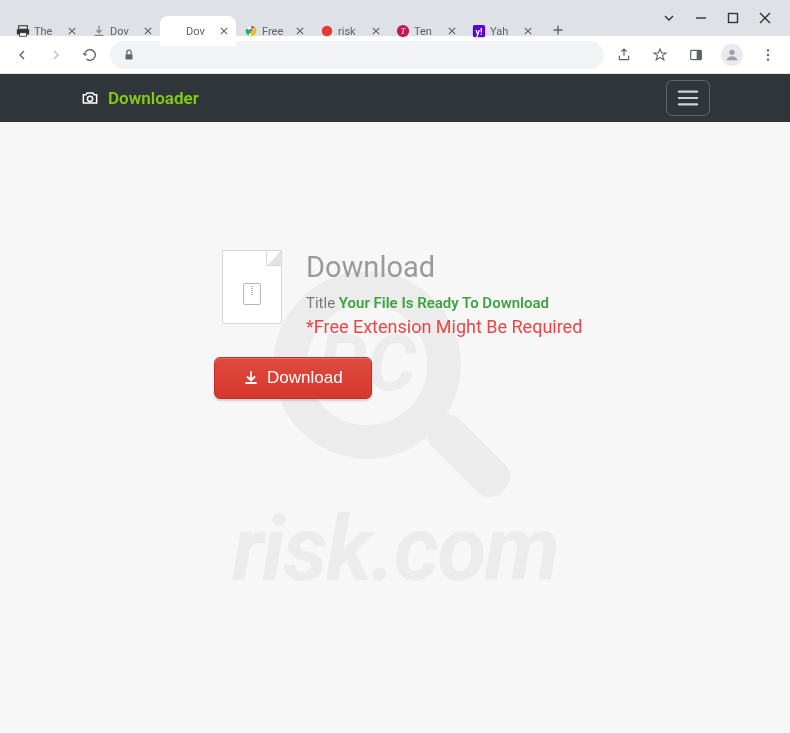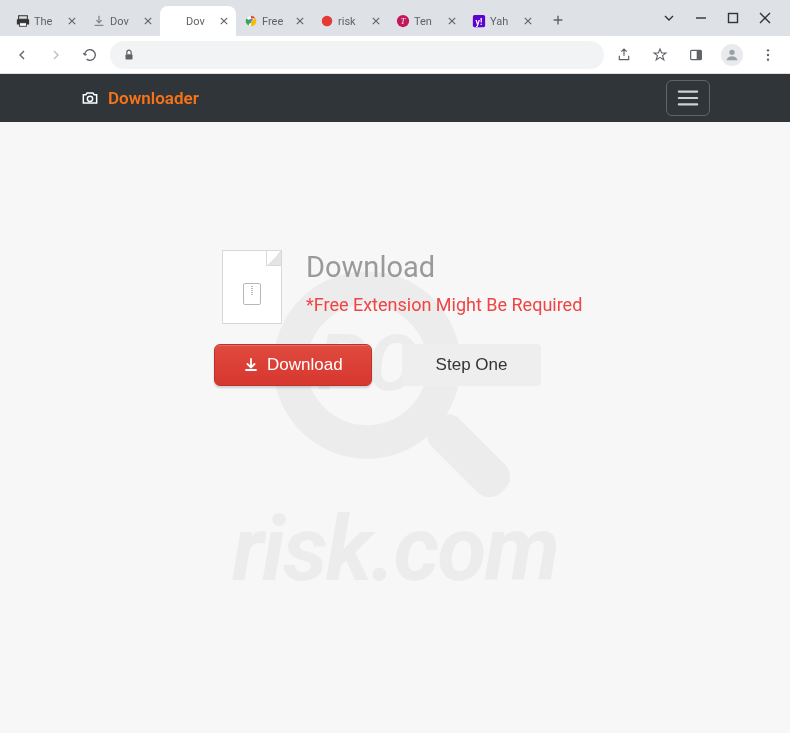--- a/index.html
+++ b/index.html
@@ -1,19 +1,19 @@
 <!DOCTYPE html>
 <html><head>
   <meta charset="utf-8">
   <style>
     * { margin: 0; padding: 0; box-sizing: border-box; }
     body { font-family: -apple-system, BlinkMacSystemFont, "Segoe UI", Roboto, sans-serif; background: #fff; width: 790px; height: 733px; overflow: hidden; }
     
     
-    .titlebar { height: 36px; background: #dee1e6; display: flex; align-items: flex-end; padding: 0 8px; position: relative; }
+    .titlebar { height: 36px; background: #dee1e6; display: flex; padding: 16px 8px; position: relative; }
     .titlebar-controls { position: absolute; right: 0; top: 0; height: 36px; display: flex; align-items: center; gap: 18px; padding-right: 18px; }
     .tb-control { width: 14px; height: 14px; display: flex; align-items: center; justify-content: center; cursor: pointer; }
     .tb-control svg { width: 12px; height: 12px; }
     
     
     .tabs { display: flex; gap: 0; height: 30px; }
     .tab { height: 30px; width: 76px; display: flex; align-items: center; padding: 0 6px 0 8px; gap: 4px; font-size: 11px; color: #5f6368; cursor: pointer; border-top-left-radius: 8px; border-top-right-radius: 8px; position: relative; }
     .tab.active { background: #fff; }
     .tab-favicon { width: 14px; height: 14px; flex-shrink: 0; display: flex; align-items: center; justify-content: center; }
     .tab-title { overflow: hidden; white-space: nowrap; text-overflow: clip; flex: 1; }
@@ -28,21 +28,21 @@
     .nav-btn.disabled svg { stroke: #bdbdbd; }
     .omnibox { flex: 1; height: 28px; background: #f1f3f4; border-radius: 14px; display: flex; align-items: center; padding: 0 12px; }
     .omnibox svg { width: 14px; height: 14px; }
     .toolbar-right { display: flex; gap: 8px; align-items: center; }
     .toolbar-icon { width: 28px; height: 28px; display: flex; align-items: center; justify-content: center; cursor: pointer; }
     .toolbar-icon svg { width: 16px; height: 16px; }
     .avatar { width: 22px; height: 22px; background: #e8eaed; border-radius: 50%; display: flex; align-items: center; justify-content: center; }
     
     
     .page-header { height: 48px; background: #2f3539; display: flex; align-items: center; justify-content: space-between; padding: 0 80px 0 80px; }
-    .brand { display: flex; align-items: center; gap: 8px; color: #f97316; font-weight: 600; font-size: 17px; }
+    .brand { display: flex; align-items: center; gap: 8px; color: #84cc16; font-weight: 600; font-size: 17px; }
     .brand svg { width: 20px; height: 20px; }
     .hamburger { width: 44px; height: 36px; border: 1px solid #616569; border-radius: 6px; display: flex; align-items: center; justify-content: center; cursor: pointer; }
     .hamburger svg { width: 22px; height: 18px; }
     
     
     .content { background: #f7f7f7; height: calc(733px - 36px - 38px - 48px); padding-top: 128px; position: relative; }
     .watermark { position: absolute; inset: 0; display: flex; align-items: center; justify-content: center; opacity: 0.04; pointer-events: none; }
     .watermark-inner { text-align: center; }
     .watermark svg.mag { width: 280px; height: 280px; }
     .watermark-text { font-size: 90px; font-weight: 700; font-style: italic; color: #000; letter-spacing: -2px; margin-top: -40px; }
@@ -277,26 +277,29 @@
       <div class="watermark-text">risk.com</div>
     </div>
   </div>
 
   <div class="main-row">
     <div class="file-icon">
       <div class="zip-badge"></div>
     </div>
     <div class="text-col">
       <div class="dl-heading">Download</div>
+      <div class="title-line">
+        <span>Title</span>
+        <span class="green">Your File Is Ready To Download</span>
+      </div>
       <div class="note-line">*Free Extension Might Be Required</div>
     </div>
   </div>
 
   <div class="button-row">
     <button class="dl-btn">
       <svg viewBox="0 0 16 16">
           <path d="M8 2 v8 M4.5 7 L8 10.5 L11.5 7 M3 13 h10" fill="none" stroke="#fff" stroke-width="1.8" stroke-linecap="round"></path>
         </svg>
       <span>Download</span>
     </button>
-    <button class="step-btn">Step One</button>
   </div>
 </div>
 
 </body></html>

